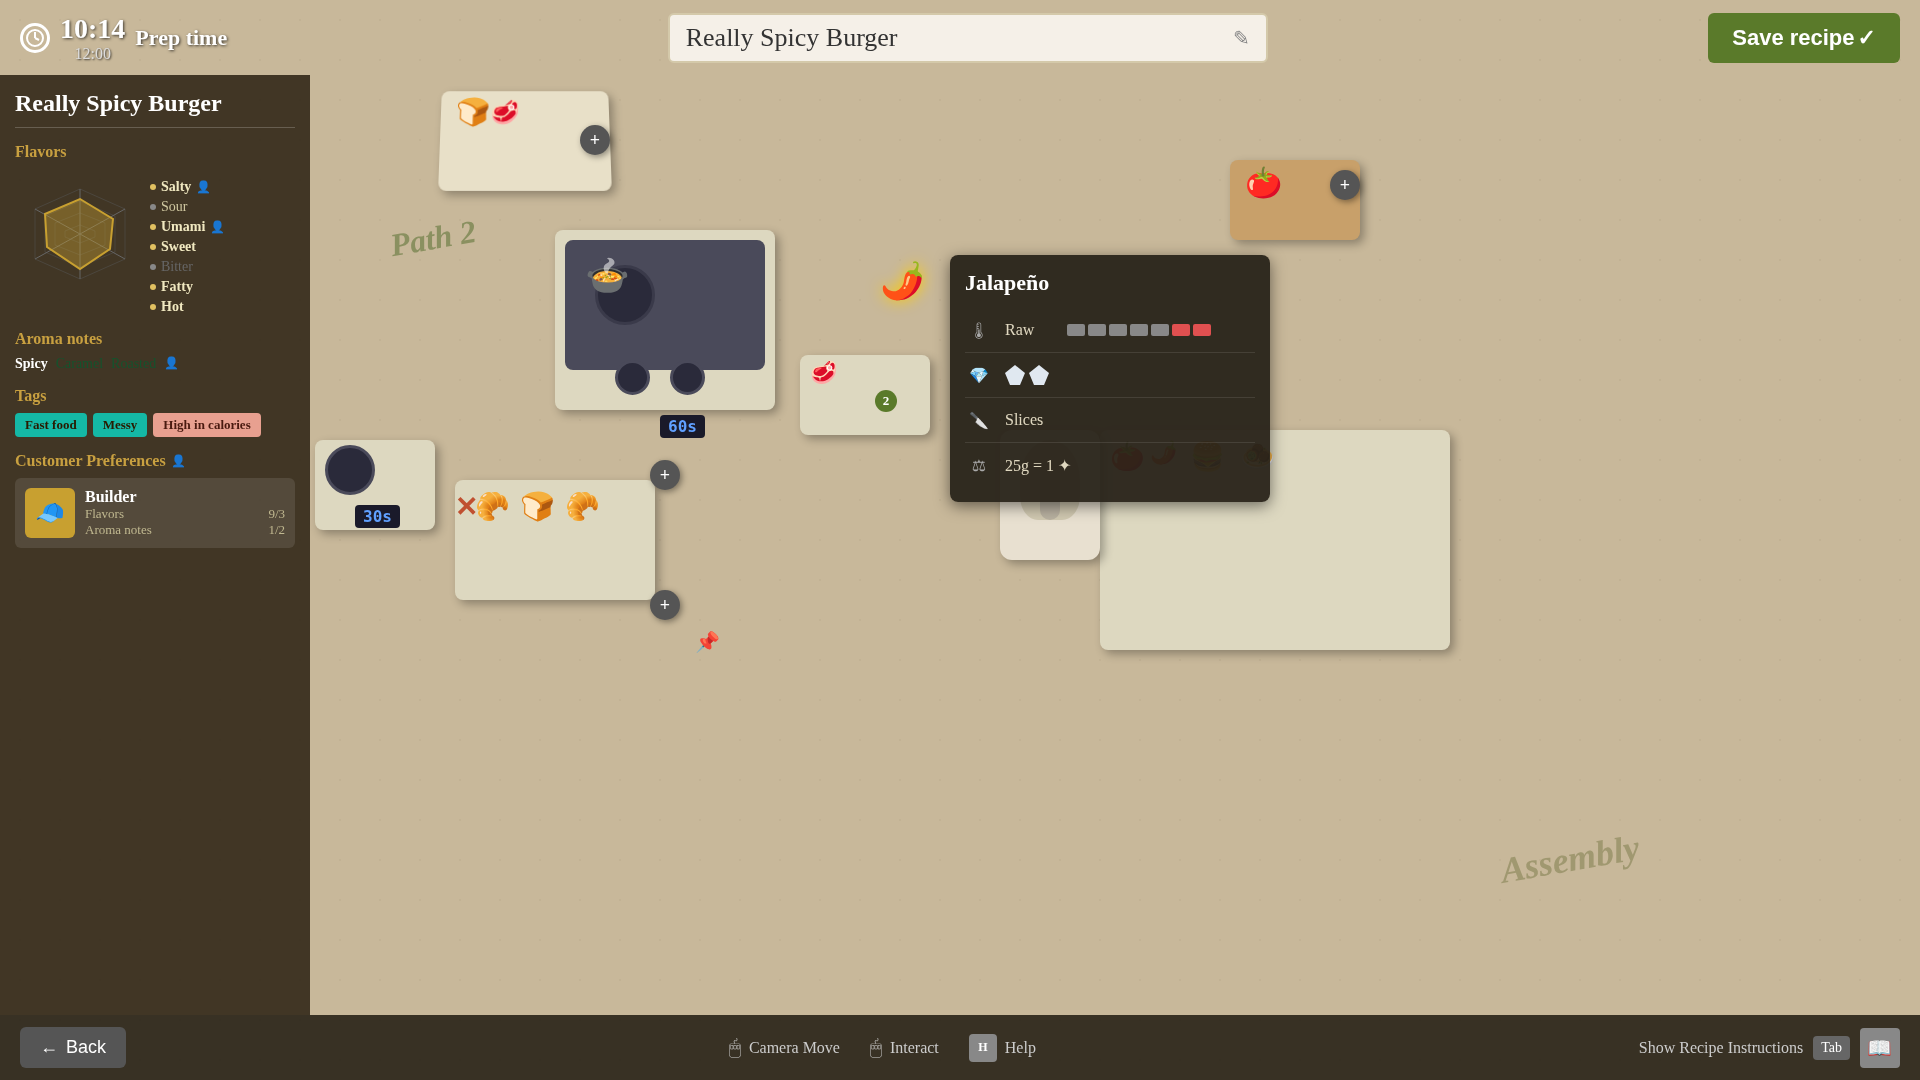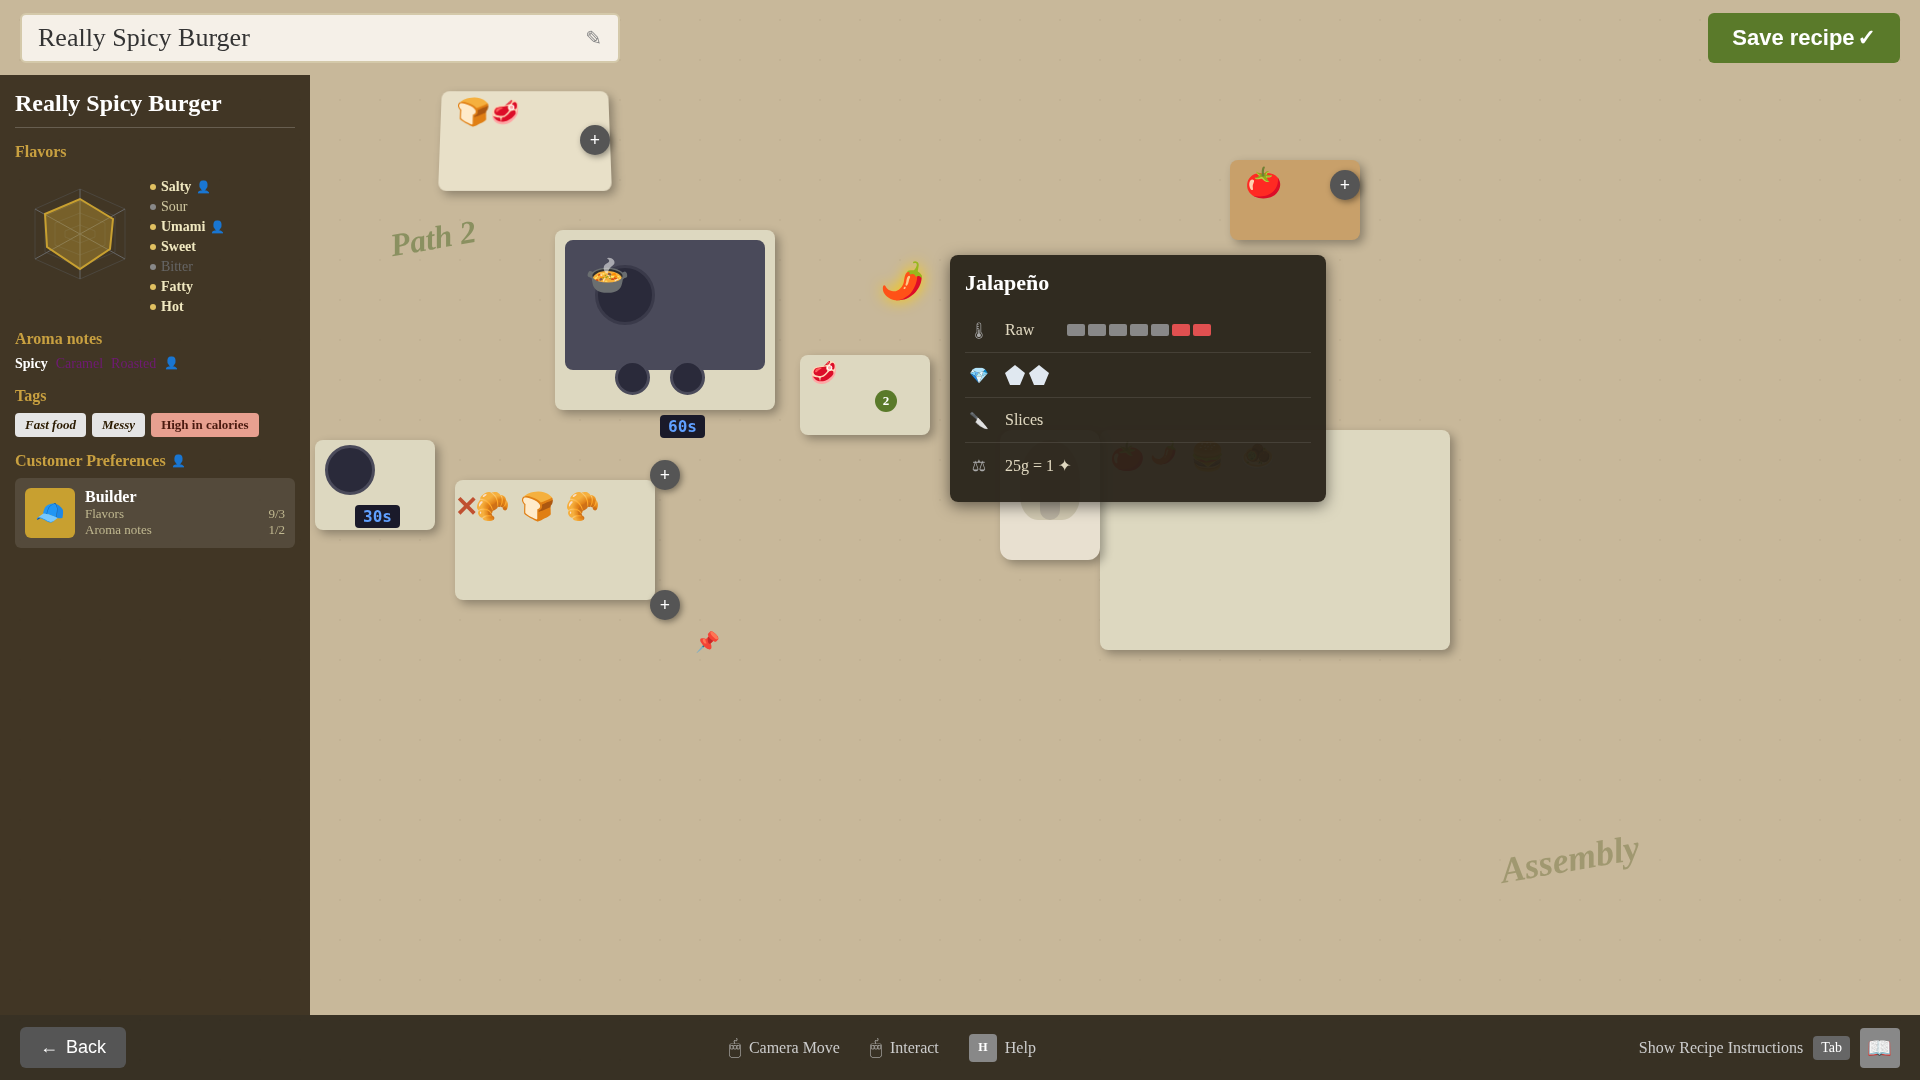--- a/index.html
+++ b/index.html
@@ -188,34 +188,34 @@
 
     
     .aroma-section { margin-bottom: 15px; }
     .aroma-items {
       display: flex;
       gap: 8px;
       flex-wrap: wrap;
     }
     .aroma-item {
       font-size: 14px;
-      color: #701a75;
+      color: #14532d;
     }
     .aroma-item.active { color: white; font-weight: bold; }
 
     
     .tags-section { margin-bottom: 15px; }
     .tags-container { display: flex; flex-wrap: wrap; gap: 6px; }
     .tag {
       padding: 4px 10px;
       border-radius: 4px;
       font-size: 13px;
       font-weight: bold;
     }
-    .tag-yellow { background: #e5e5e5; color: #2a1a00; font-style: italic; }
+    .tag-yellow { background: #14b8a6; color: #2a1a00; }
     .tag-pink { background: #e8a090; color: #4a1a10; }
 
     
     .customer-section { margin-bottom: 15px; }
     .customer-card {
       background: rgba(255,255,255,0.1);
       border-radius: 6px;
       padding: 10px;
       display: flex;
       align-items: flex-start;
@@ -324,21 +324,21 @@
       align-items: center;
       justify-content: center;
       font-size: 20px;
     }
 
     
     .jalapeno-tooltip {
       position: absolute;
       top: 255px;
       left: 950px;
-      width: 376px;
+      width: 320px;
       background: rgba(40, 35, 25, 0.95);
       border-radius: 8px;
       padding: 15px;
       z-index: 200;
       box-shadow: 0 4px 15px rgba(0,0,0,0.5);
     }
 
     .tooltip-title {
       font-size: 22px;
       color: white;
@@ -591,20 +591,34 @@
     <span>Slices</span>
   </div>
 
   <div class="tooltip-row">
     <div class="tooltip-icon">⚖</div>
     <span>25g = 1 ✦</span>
   </div>
 </div>
 
 <div class="top-bar">
+  <div class="time-section">
+    <div class="clock-icon">
+      <svg width="20" height="20" viewBox="0 0 20 20">
+        <circle cx="10" cy="10" r="8" stroke="white" stroke-width="2" fill="none"></circle>
+        <line x1="10" y1="4" x2="10" y2="10" stroke="white" stroke-width="2"></line>
+        <line x1="10" y1="10" x2="14" y2="12" stroke="white" stroke-width="2"></line>
+      </svg>
+    </div>
+    <div class="time-display">
+      <span class="time-current">10:14</span>
+      <span class="time-total">12:00</span>
+    </div>
+    <span class="prep-time-label">Prep time</span>
+  </div>
 
   <div class="recipe-name-bar">
     <span class="recipe-name-text">Really Spicy Burger</span>
     <span class="edit-icon">✎</span>
   </div>
 
   <button class="save-recipe-btn">
     <span>Save recipe</span>
     <span>✓</span>
   </button>

